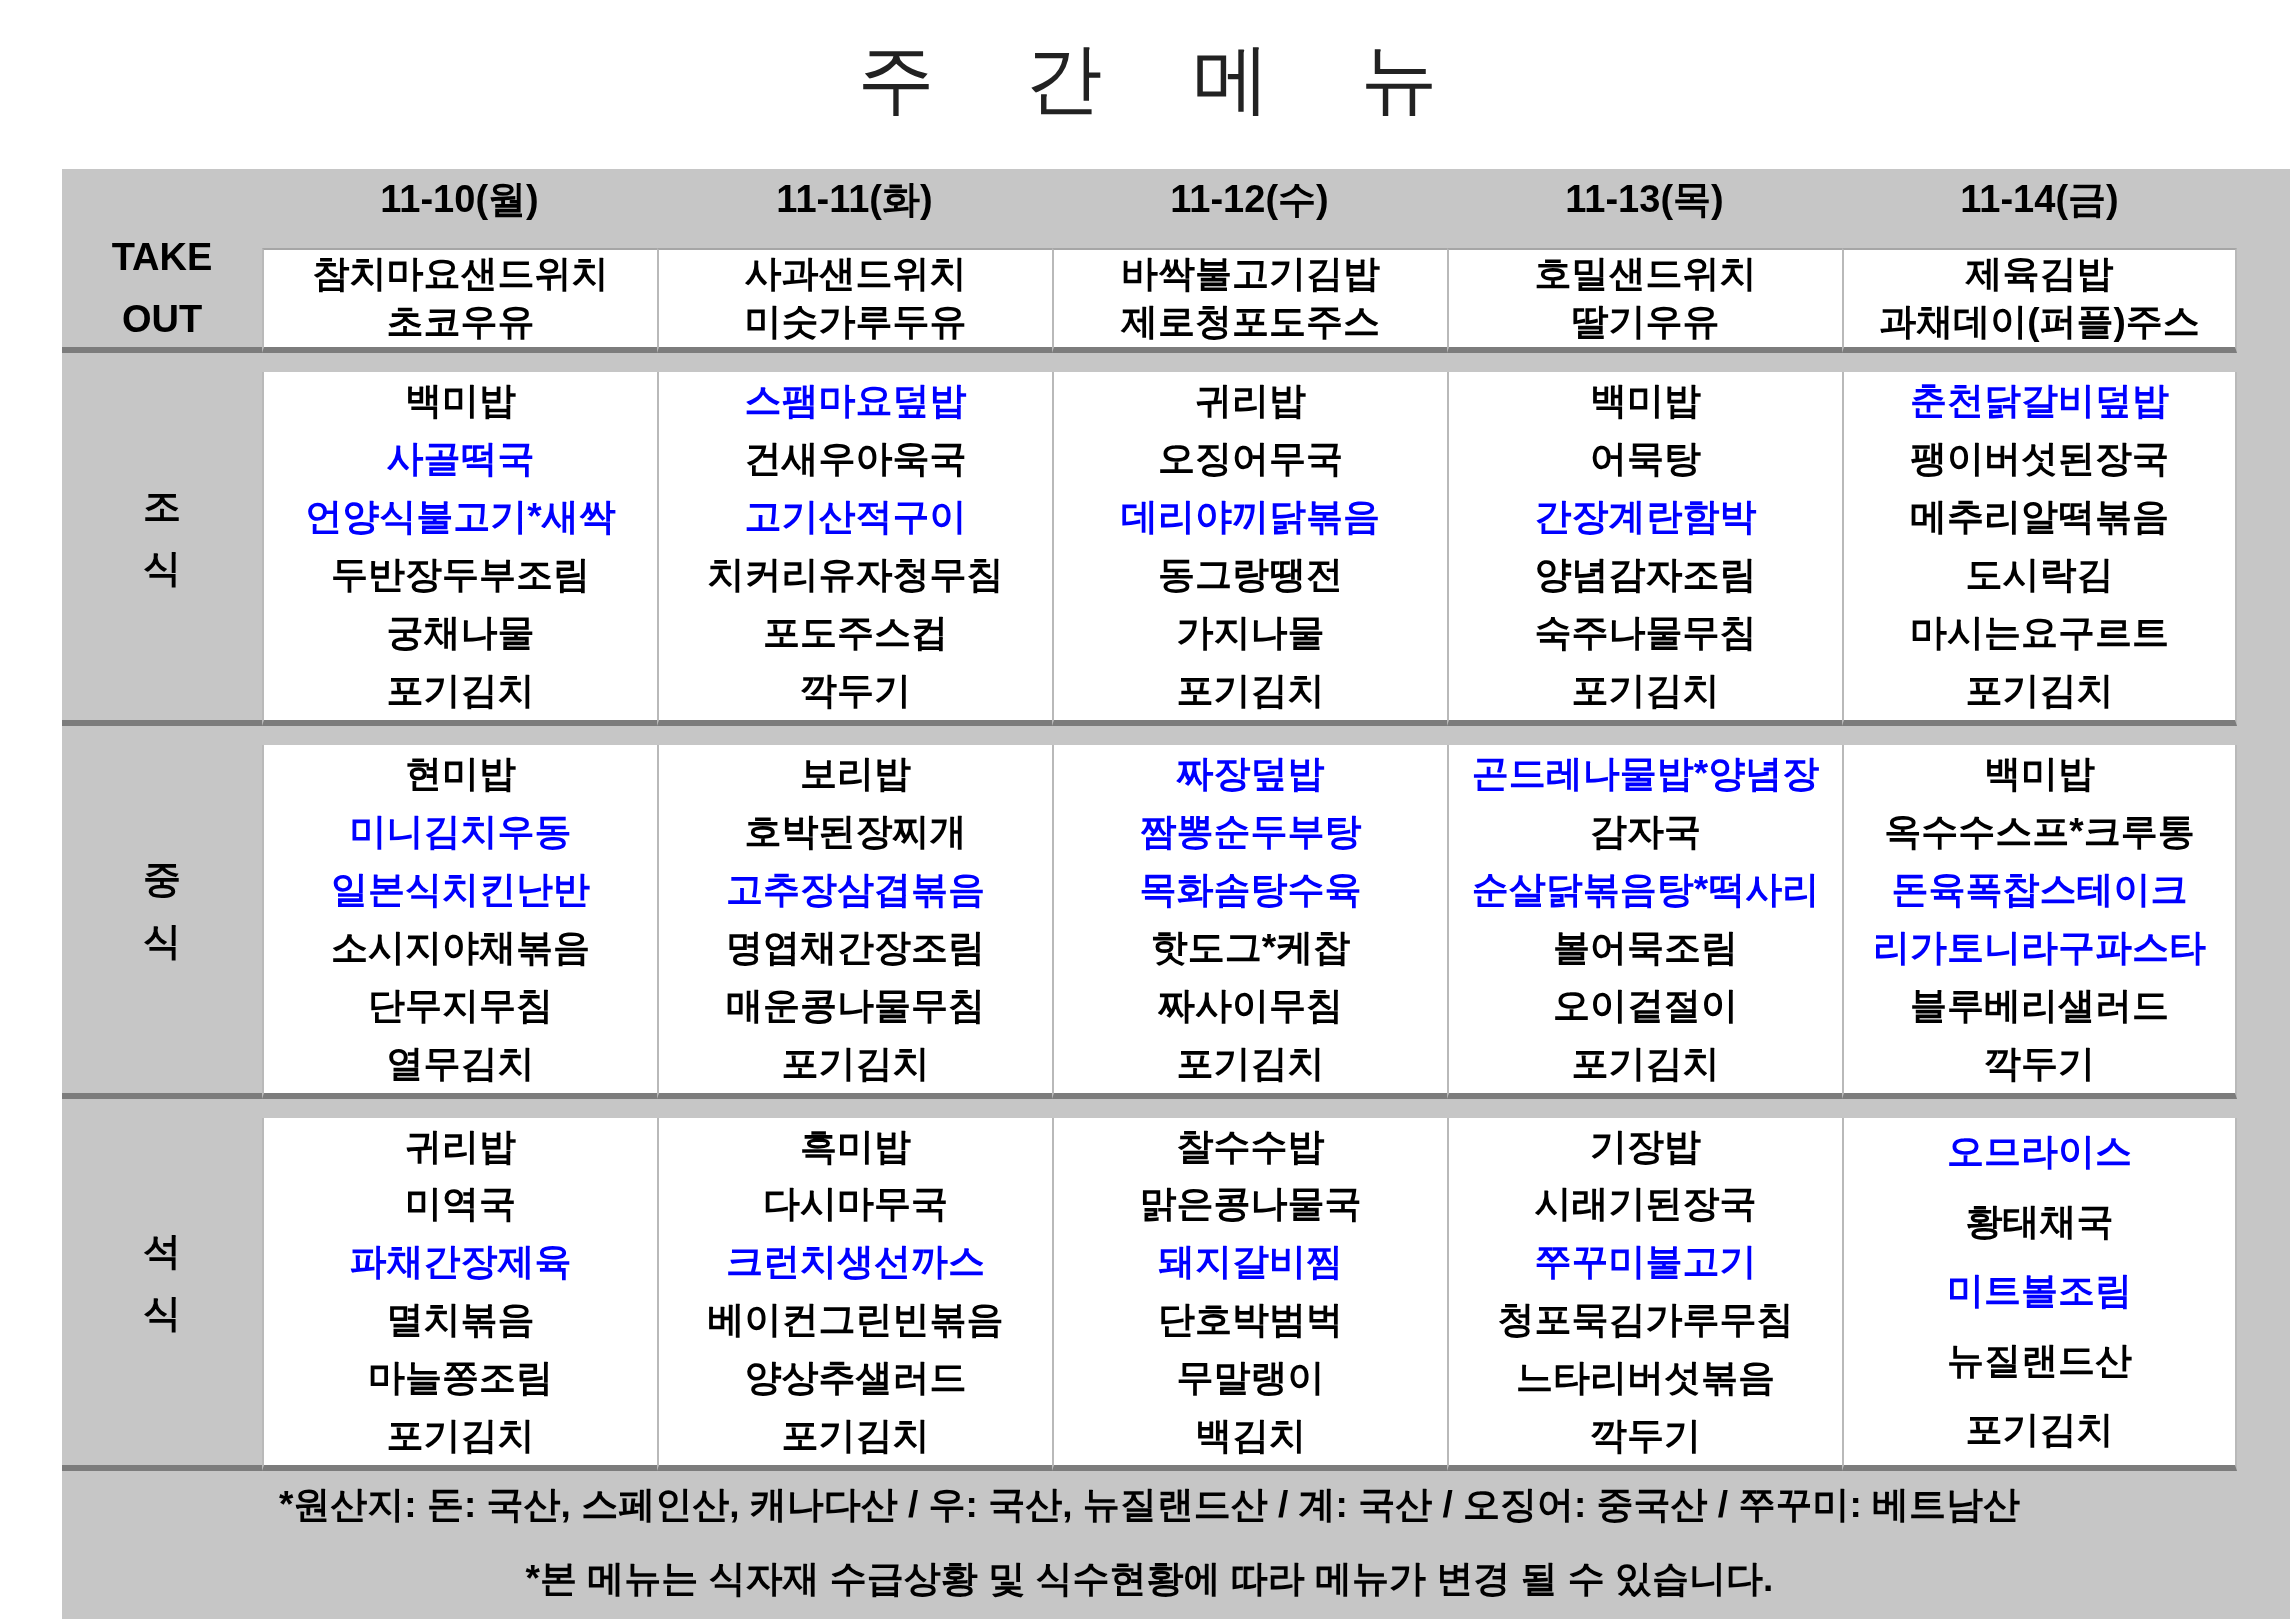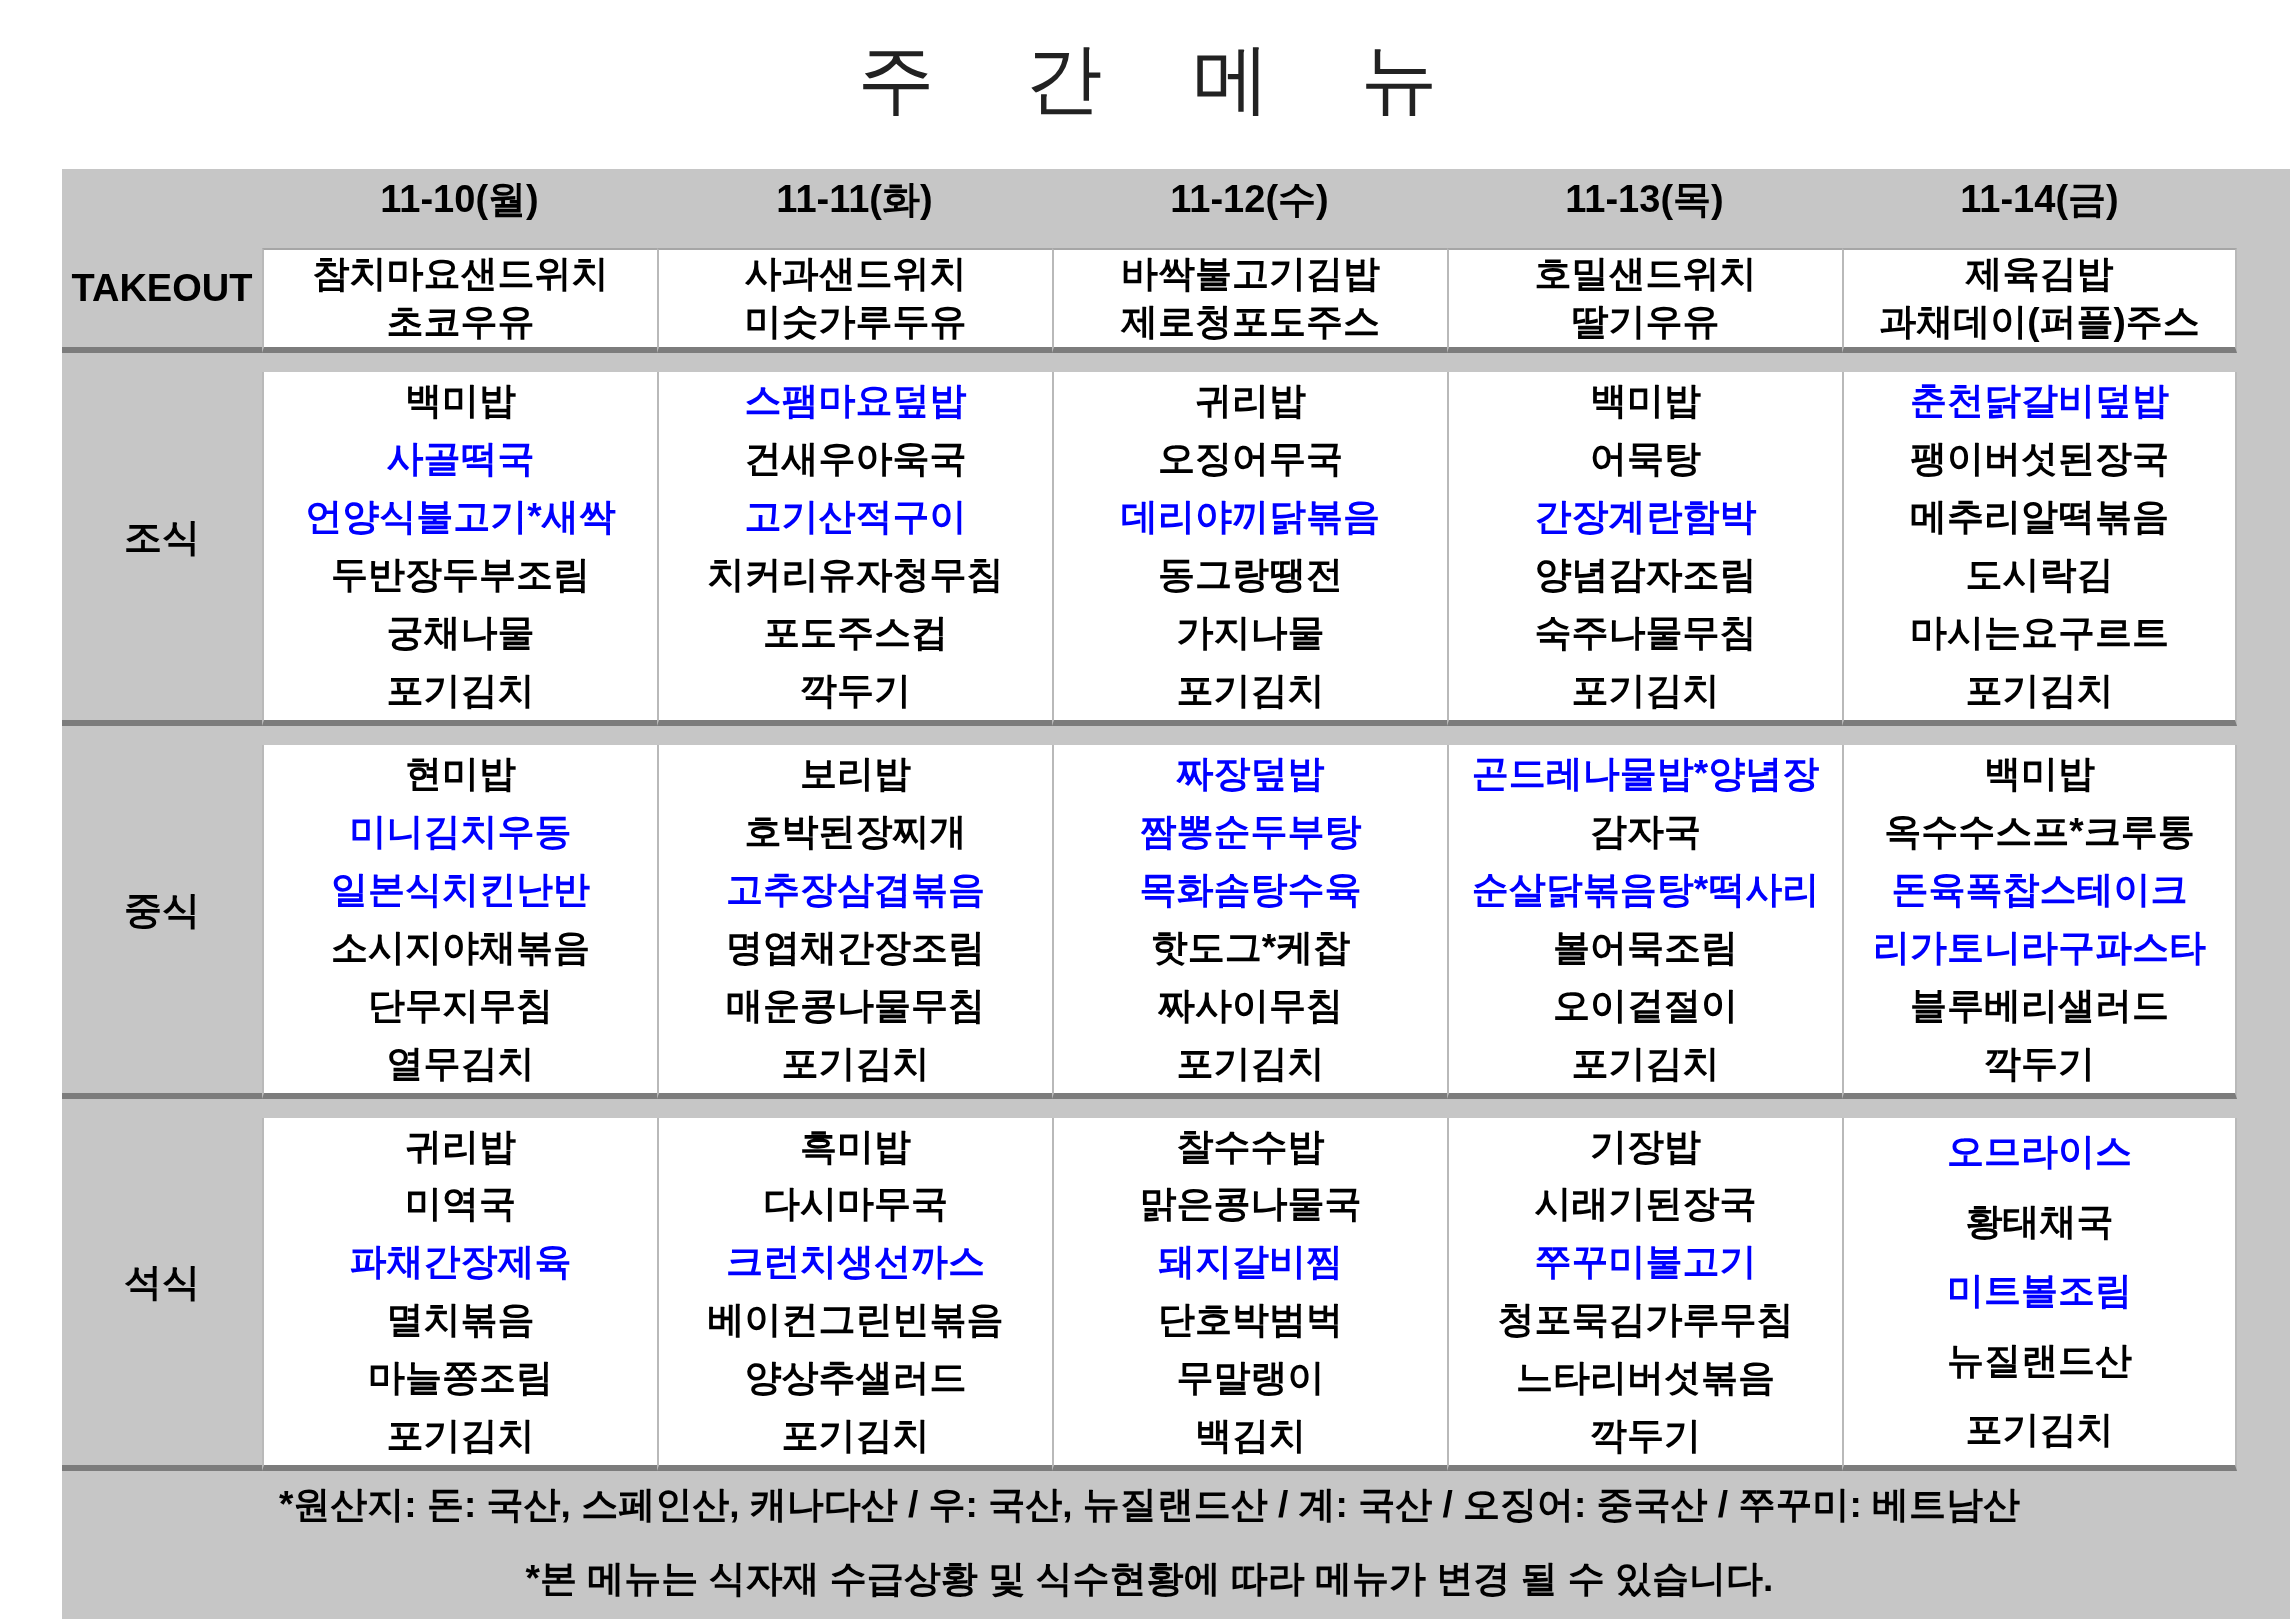--- a/index.html
+++ b/index.html
@@ -12,21 +12,21 @@
 
   .band{position:absolute;left:62px;top:169px;width:2228px;height:1450px;background:var(--band);}
 
   .menu-table{display:grid;width:2176px;height:1450px;
       grid-template-columns:200px repeat(5,395px);
       grid-template-rows:60px 124px 373px 373px 372px 148px;}
 
   .hcell{display:flex;align-items:center;justify-content:center;
          font-size:38px;font-weight:bold;}
 
-  .rlabel{display:flex;justify-content:center;align-items:center;
+  .rlabel{display:flex;flex-direction:column;justify-content:center;align-items:center;
           font-size:38px;font-weight:bold;line-height:62px;}
 
   .mcell{background:#ffffff;border-left:2.6px solid var(--vline);
          display:flex;flex-direction:column;justify-content:space-around;align-items:center;
          overflow:visible;margin-top:19px;}
   .mcell.last{border-right:2.6px solid var(--vline);}
   .thin-top{border-top:2.6px solid #a6a6a6;}
   .sec-end{border-bottom:6.5px solid var(--divider);}
 
   .item{font-size:37px;font-weight:bold;white-space:nowrap;line-height:1.1;}

